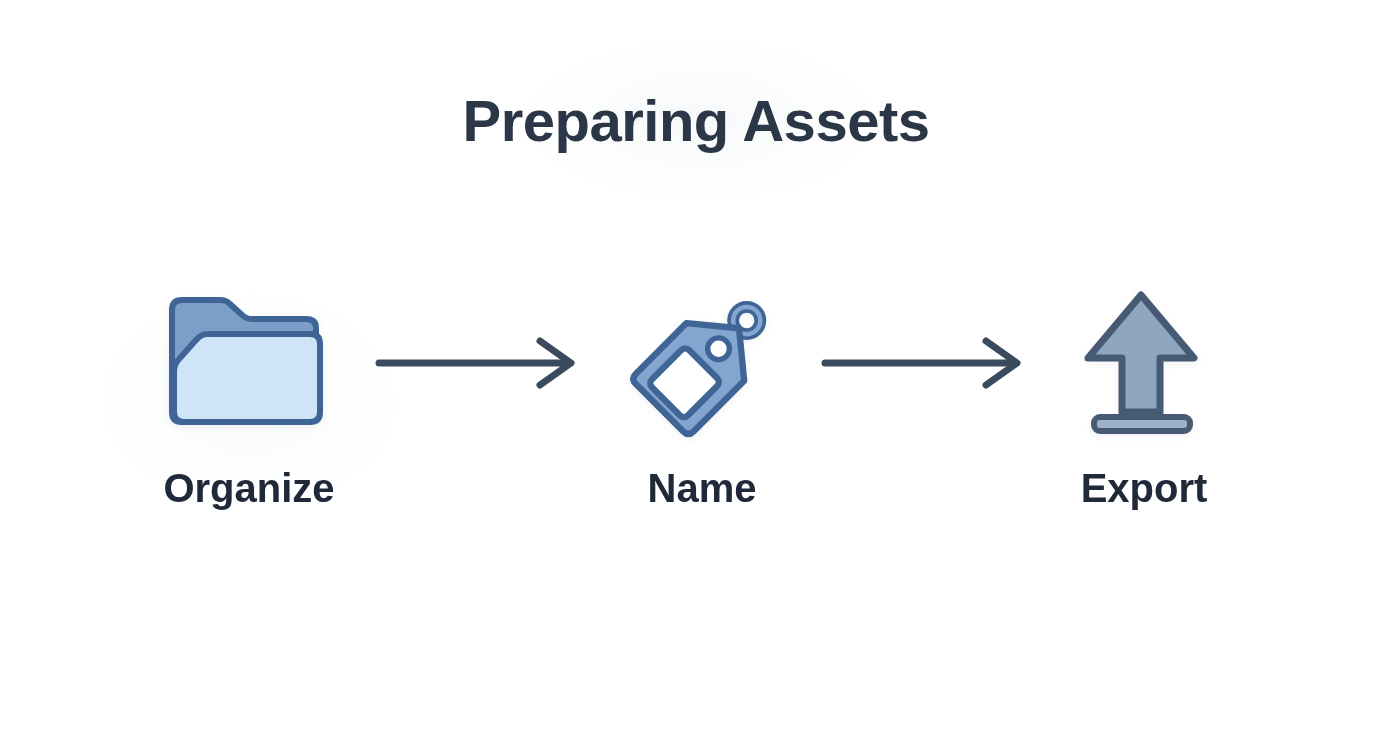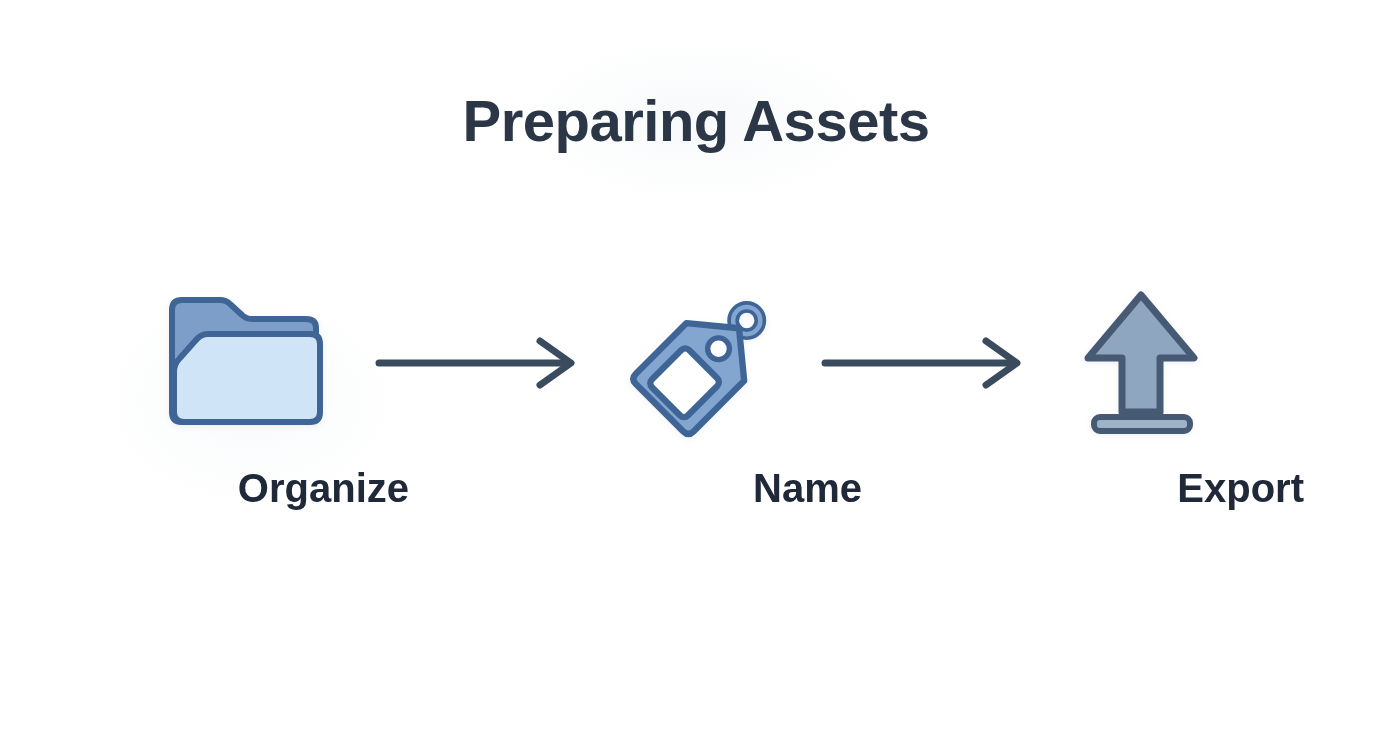--- a/index.html
+++ b/index.html
@@ -29,21 +29,21 @@
     font-size: 58px;
     font-weight: 700;
     letter-spacing: -0.5px;
     color: var(--title-text, #2b3646);
     margin-top: 7px;
   }
   .step-label {
     position: absolute;
     top: 466px;
     width: 320px;
-    text-align: right;
+    text-align: center;
     font-size: 40px;
     font-weight: 700;
     color: var(--label-text, #20293a);
   }
   .label-organize { left: 89px; }
   .label-name     { left: 542px; }
   .label-export   { left: 984px; }
   .icon-svg { position: absolute; filter: drop-shadow(0 2px 3px rgba(40,60,90,0.07)); }
   .folder-svg { left: 160px; top: 288px; }
   .tag-svg    { left: 625px; top: 300px; }

